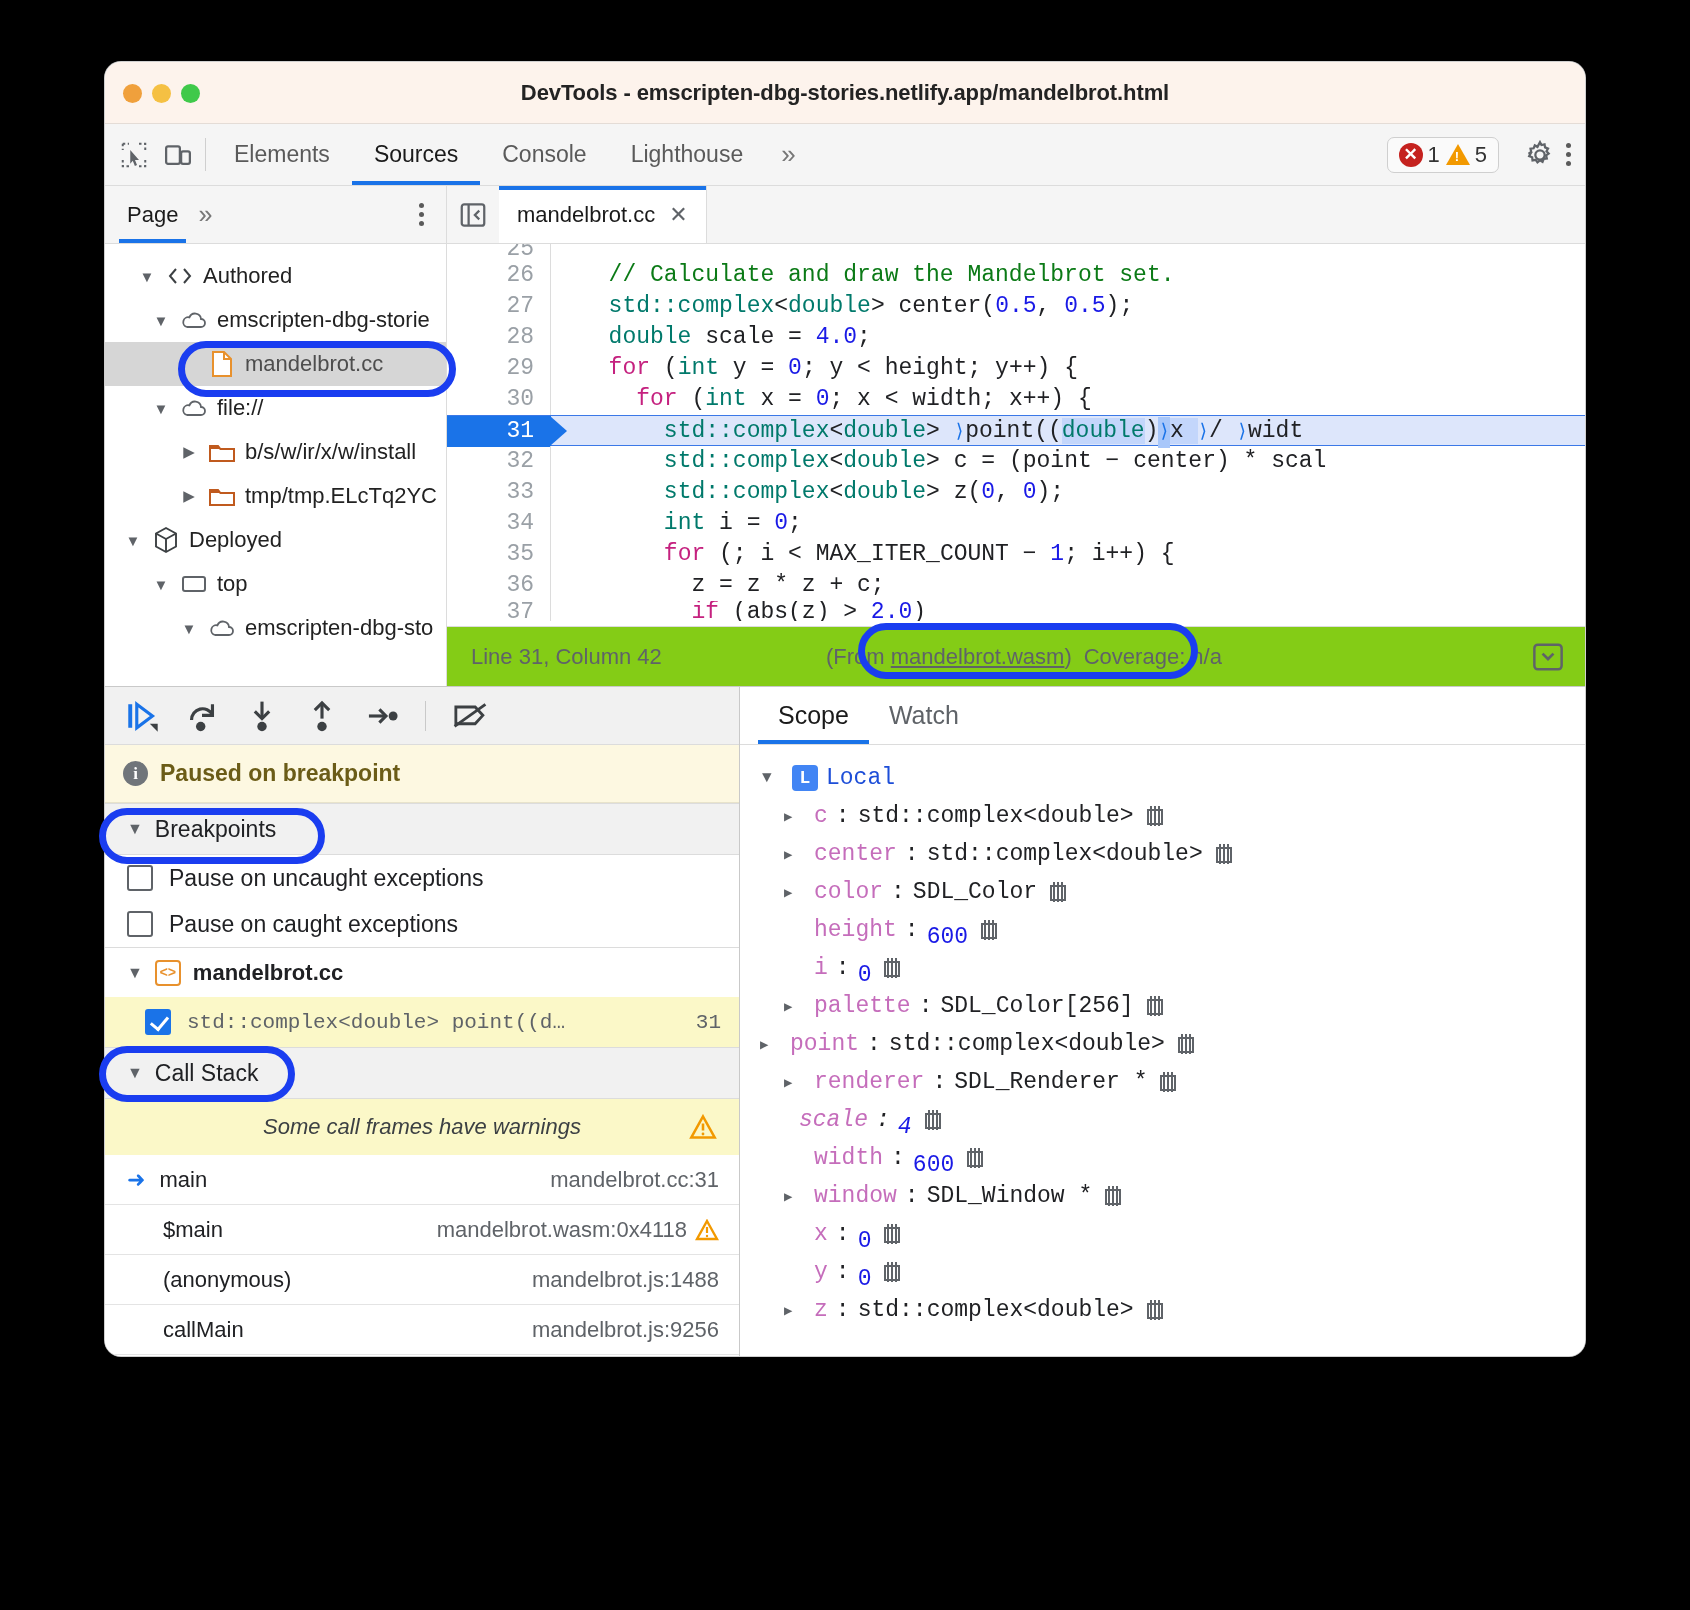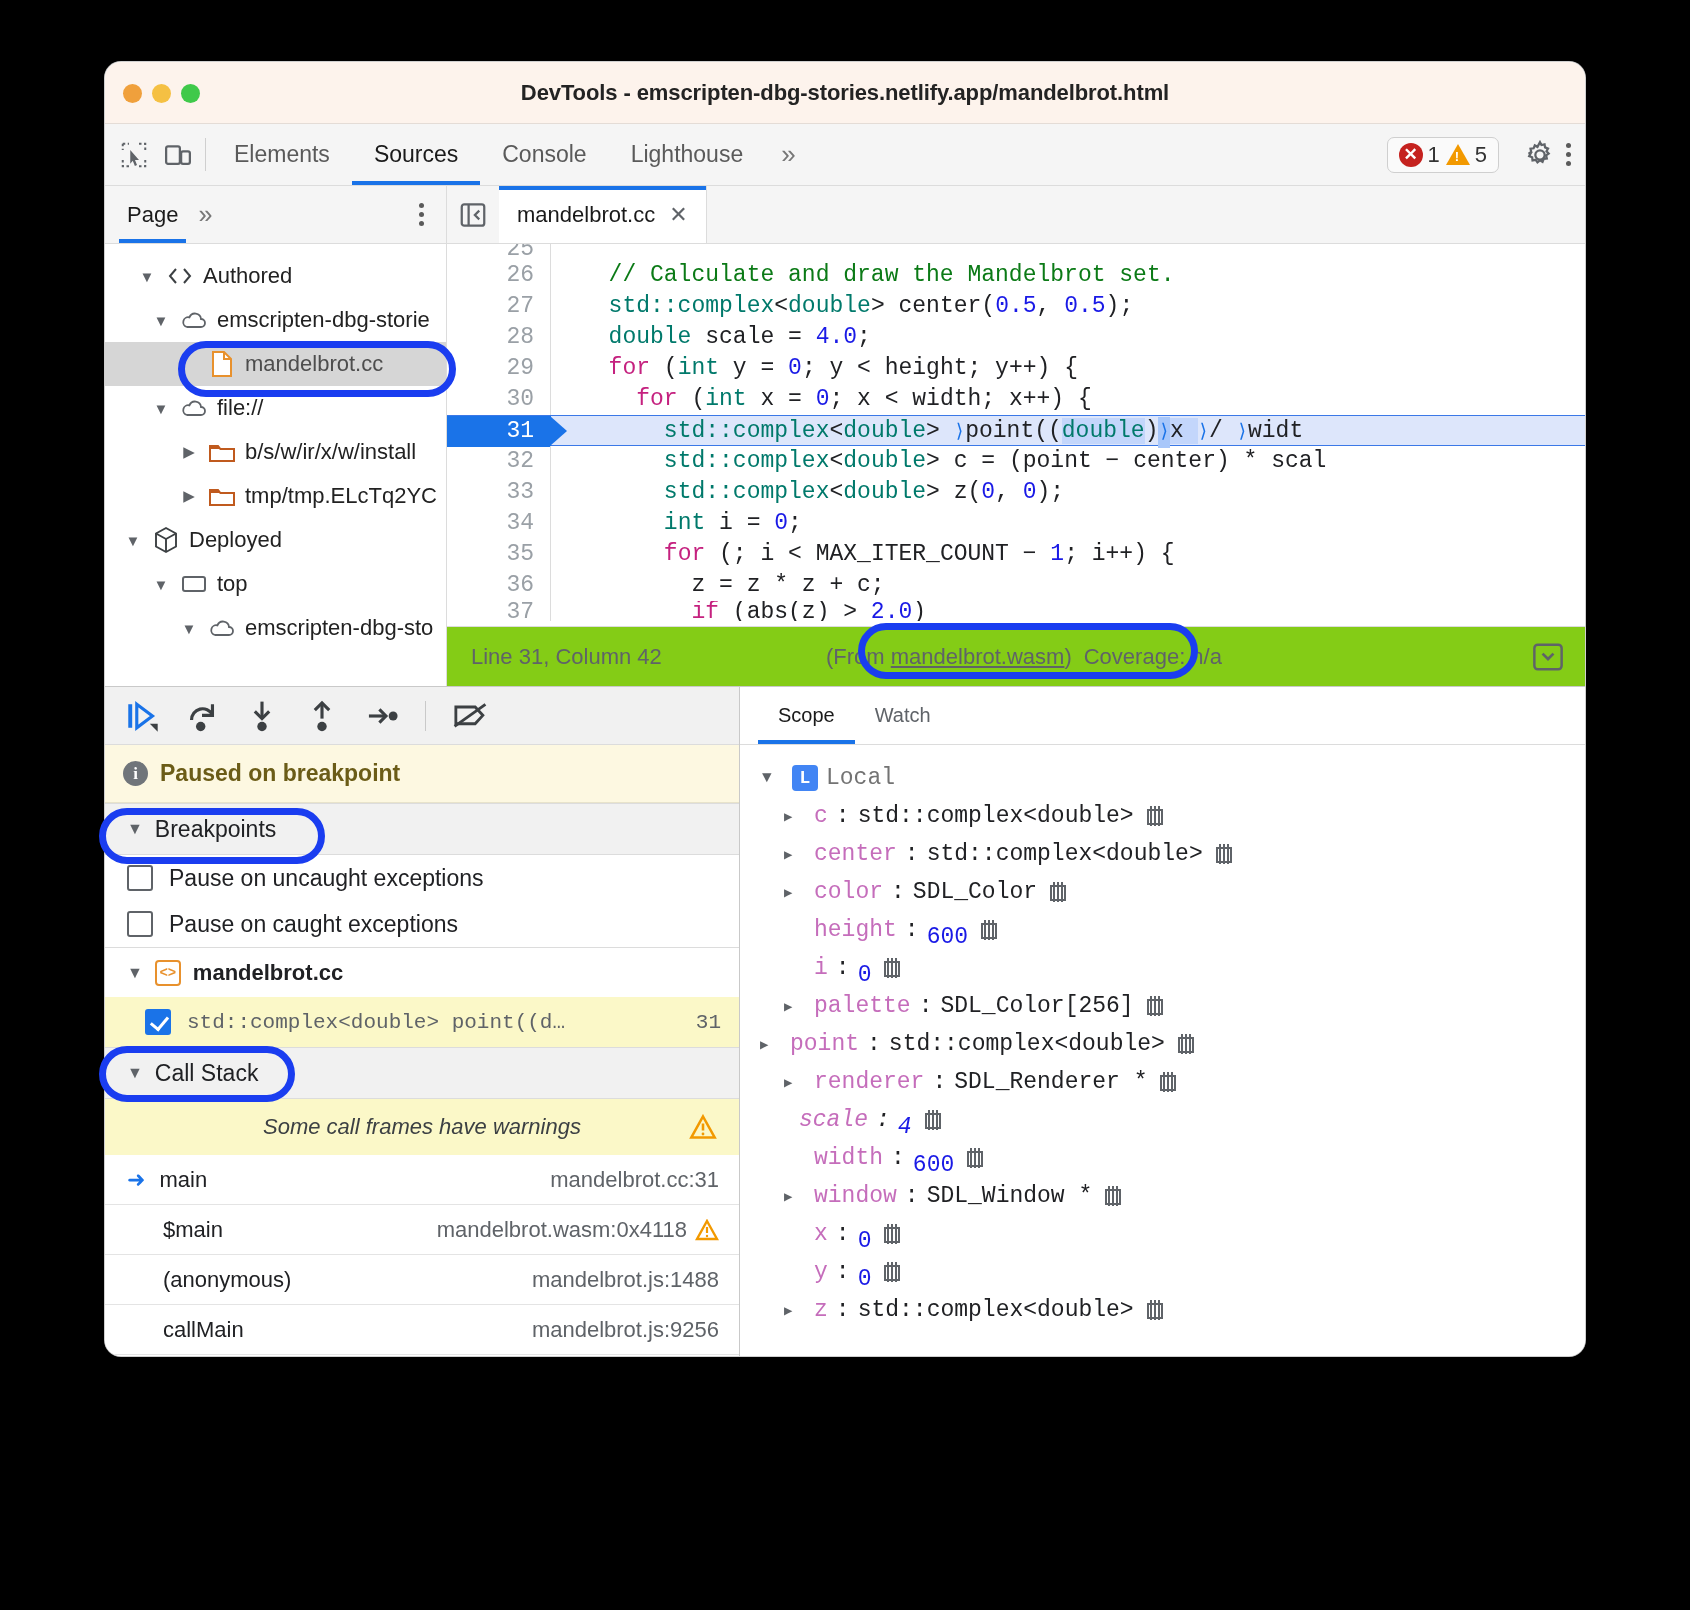--- a/index.html
+++ b/index.html
@@ -285,41 +285,41 @@
   .curarrow { color: #1a73e8; font-size: 22px; }
   .nomark { width: 22px; }
   
   .scope-pane { flex: 1; display: flex; flex-direction: column; background: #fff; min-width: 0; }
   .scope-tabs {
     height: 58px; background: #fff; border-bottom: 1px solid #dcdcdc;
     display: flex; align-items: stretch; padding-left: 18px;
   }
   .sctab {
     display: flex; align-items: center; padding: 0 20px;
-    font-size: 20px; color: #5f6368; position: relative;
+    font-size: 25px; color: #5f6368; position: relative;
   }
   .sctab.sel { color: #1a1a1a; }
   .sctab.sel::after {
     content: ""; position: absolute; left: 0; right: 0; bottom: 0; height: 4px; background: #1a73e8;
   }
   .scope-list { flex: 1; padding-top: 14px; font-family: "Liberation Mono", monospace; font-size: 23px; overflow: hidden; }
   .srow { display: flex; align-items: center; height: 38px; white-space: nowrap; gap: 8px; padding-left: 22px; }
   .sarrow { width: 22px; color: #5f6368; font-size: 14px; flex: none; }
   .sarrow::before { content: "\25B6"; }
   .sarrow.empty::before { content: ""; }
   .lbadge {
     width: 26px; height: 26px; border-radius: 4px; background: #4285f4; color: #fff;
     font-size: 18px; font-weight: bold;
     display: flex; align-items: center; justify-content: center; flex: none;
   }
   .vname { color: #c56dbb; }
   .vcolon { color: #202124; }
   .vtype { color: #202124; }
   .vnum { color: #1a1ae6; margin-top: 14px; }
-  .localname { color: #737373; text-align: center; }
+  .localname { color: #1d4ed8; text-align: center; }
   .memchip {
     display: inline-block; width: 20px; height: 20px;
     margin-left: 3px; position: relative; vertical-align: -3px;
   }
   .memchip::before {
     content: ""; position: absolute; left: 2px; top: 3px; right: 2px; bottom: 1px;
     border: 2px solid #5f6368;
   }
   .memchip::after {
     content: ""; position: absolute; left: 5px; top: 0; width: 2px; height: 20px;

